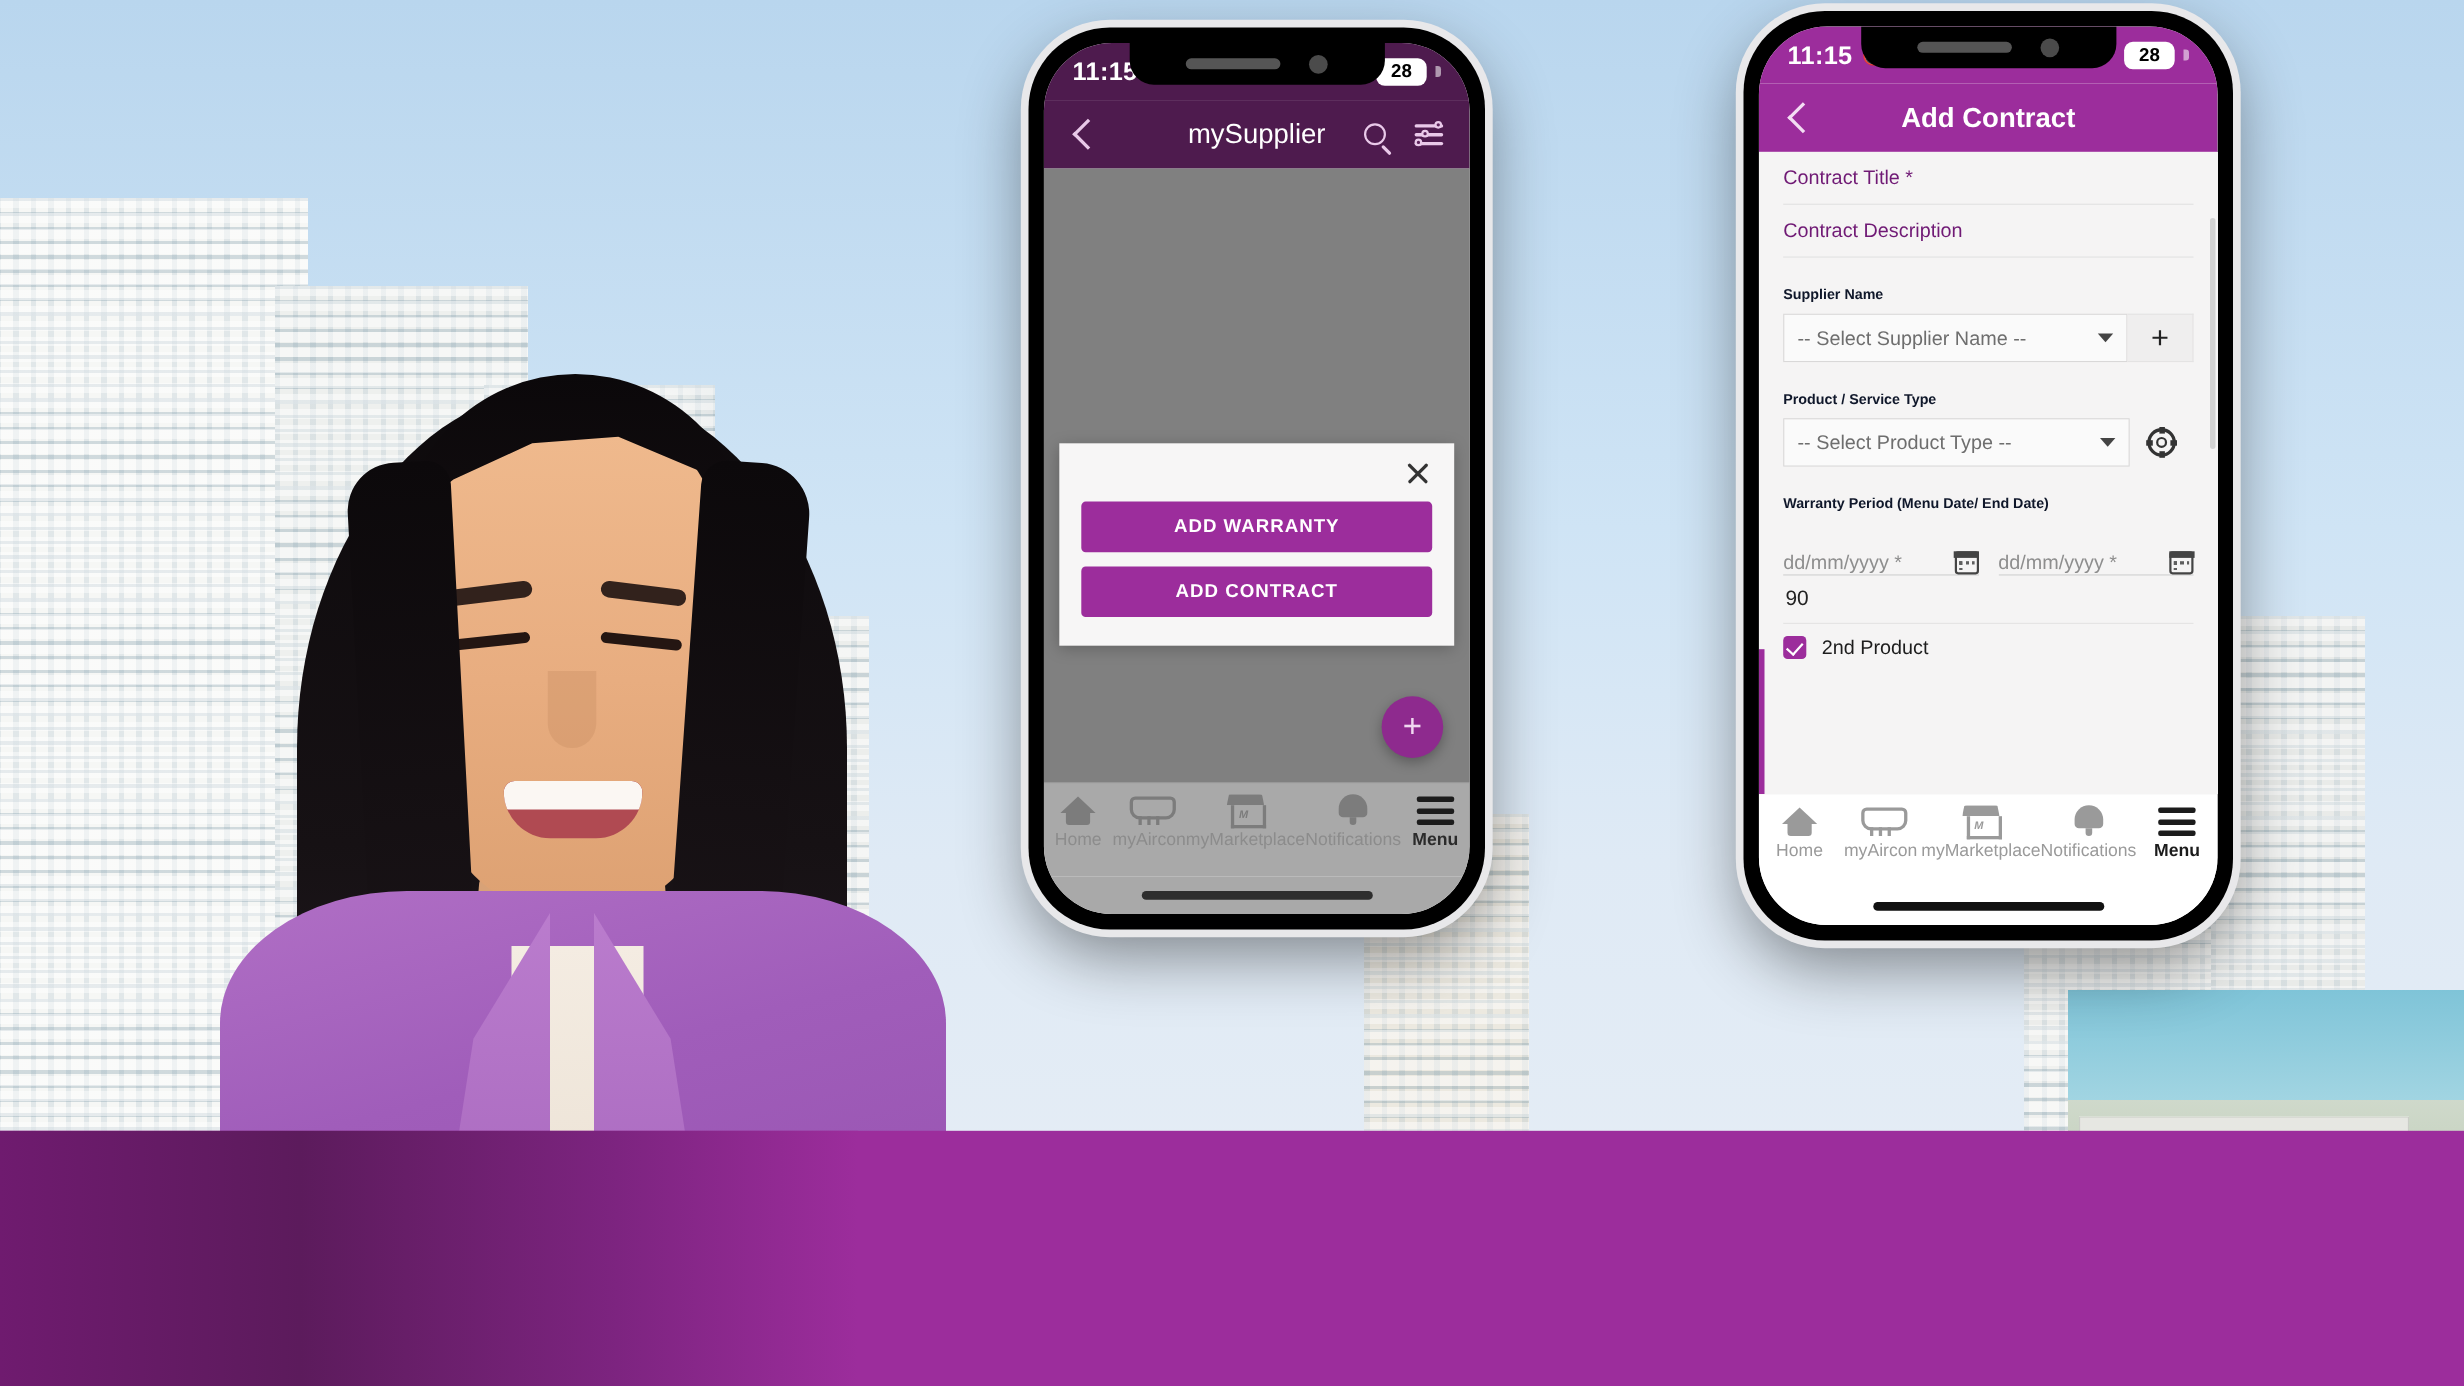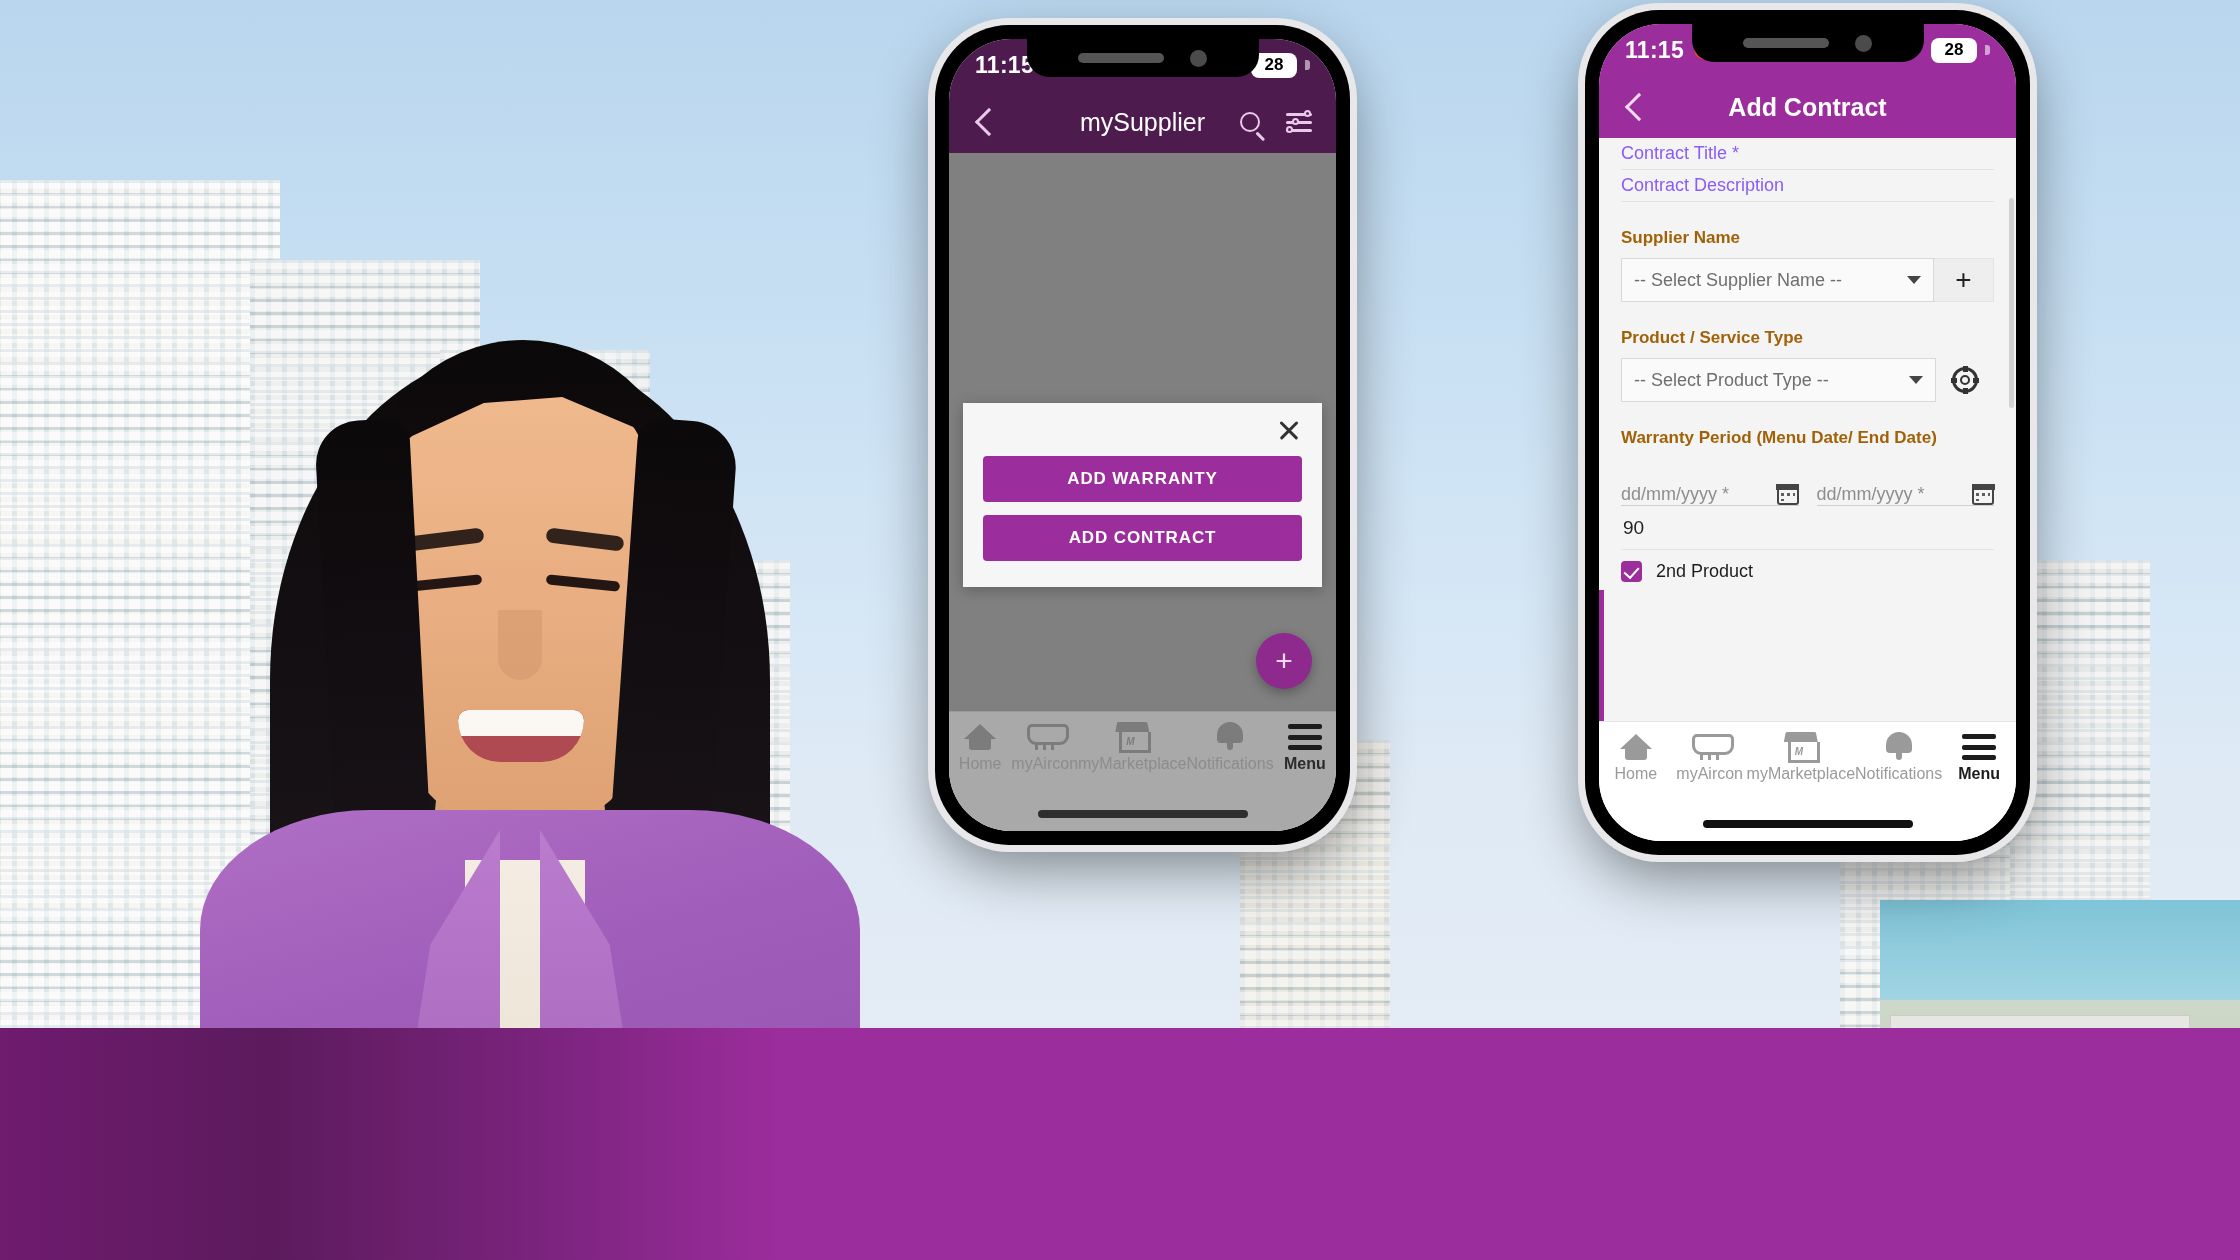--- a/index.html
+++ b/index.html
@@ -370,24 +370,24 @@
 
   
   #phone-right{ left:1585px; top:10px; width:445px; height:845px; }
   #phone-right .statusbar, #phone-right .appbar{ background:#9c2d9c; }
   #phone-right .appbar-title{ font-weight:bold; }
   #phone-right .chev-back{ border-color:#f3ddf3; }
   #phone-right .body-area{ background:#f5f4f4; overflow-y:auto; }
 
   .form{ padding:0 22px 10px 22px; }
   .fld{
-    height:32px; display:flex; align-items:center;
-    border-bottom:1px solid #e2e1e1; font-size:18px; color:#8b5cf6;
-  }
-  .grp-label{ font-size:17px; font-weight:bold; color:#a16207; margin:26px 0 10px; }
+    height:48px; display:flex; align-items:center;
+    border-bottom:1px solid #e2e1e1; font-size:18px; color:#701a75;
+  }
+  .grp-label{ font-size:13px; font-weight:bold; color:#0f172a; margin:26px 0 10px; }
   .sel-row{ display:flex; align-items:center; gap:0; }
   .select{
     flex:1; height:44px; border:1px solid #d9d8d8; background:#fafafa;
     display:flex; align-items:center; padding:0 12px;
     font-size:18px; color:#6e6e6e;
   }
   .caret{
     margin-left:auto; width:0;height:0;
     border-left:7px solid transparent;border-right:7px solid transparent;border-top:8px solid #444;
   }

